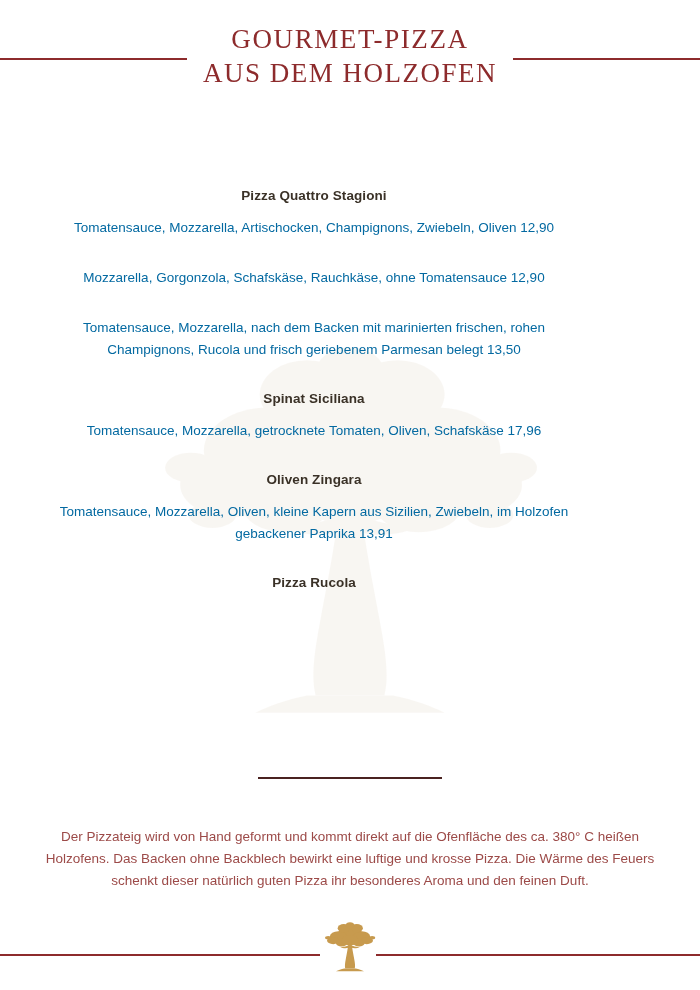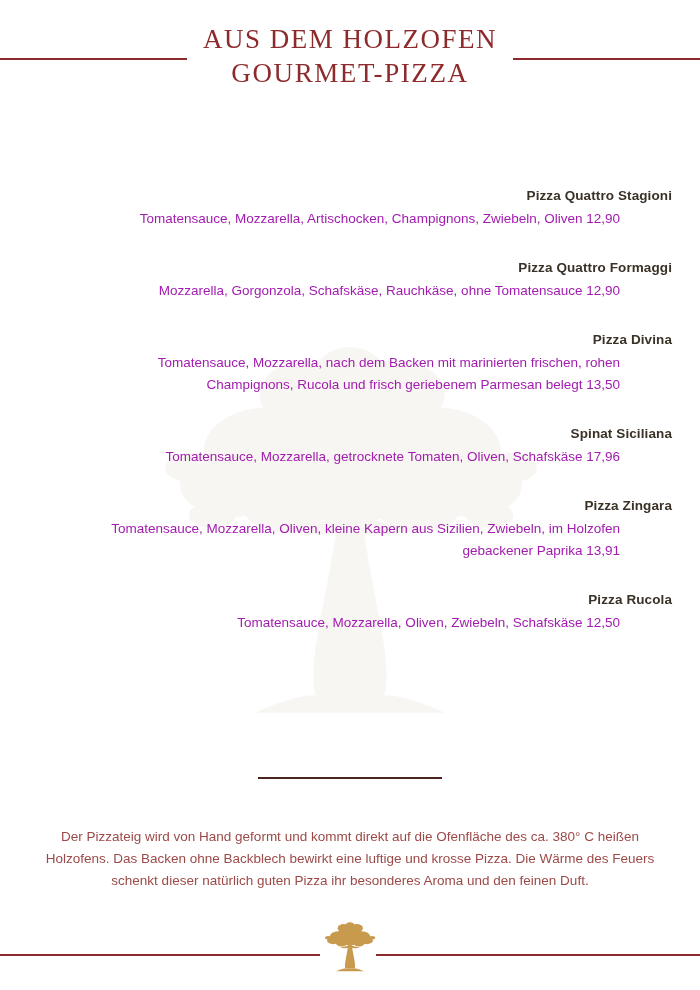--- a/index.html
+++ b/index.html
@@ -71,39 +71,38 @@
     white-space: nowrap;
   }
   .title-line.second { letter-spacing: 1.5px; }
 
   
   .menu {
     position: absolute;
     top: 186px;
     left: 0;
     width: 628px;
-    text-align: right;
-    padding-left: 44px;
+    text-align: center;
   }
   .menu-item { margin-bottom: 28px; }
   .menu-item:last-child { margin-bottom: 0; }
 
   .item-name {
     font-size: 13.5px;
     font-weight: bold;
     color: #3a3127;
     line-height: 19px;
     letter-spacing: 0.1px;
   }
   .item-desc {
     font-size: 13.5px;
     font-weight: normal;
-    color: #a21caf;
+    color: #0369a1;
     line-height: 22px;
-    margin-top: 3px;
+    margin-top: 12px;
     padding: 0 52px;
     white-space: pre-line;
   }
 
   
   .mid-divider {
     position: absolute;
     top: 777px;
     left: 258px;
     width: 184px;
@@ -180,55 +179,52 @@
     </g>
   </svg>
 </div>
 
 <div class="page">
 
   <div class="header">
     <div class="header-rule-left"></div>
     <div class="header-rule-right"></div>
     <div class="title-block">
+      <div class="title-line">GOURMET-PIZZA</div>
       <div class="title-line second">AUS DEM HOLZOFEN</div>
-      <div class="title-line">GOURMET-PIZZA</div>
     </div>
   </div>
 
   <div class="menu">
 
     <div class="menu-item">
       <div class="item-name">Pizza Quattro Stagioni</div>
       <div class="item-desc">Tomatensauce, Mozzarella, Artischocken, Champignons, Zwiebeln, Oliven 12,90</div>
     </div>
 
     <div class="menu-item">
-      <div class="item-name">Pizza Quattro Formaggi</div>
       <div class="item-desc">Mozzarella, Gorgonzola, Schafskäse, Rauchkäse, ohne Tomatensauce 12,90</div>
     </div>
 
     <div class="menu-item">
-      <div class="item-name">Pizza Divina</div>
       <div class="item-desc">Tomatensauce, Mozzarella, nach dem Backen mit marinierten frischen, rohen Champignons, Rucola und frisch geriebenem Parmesan belegt   13,50</div>
     </div>
 
     <div class="menu-item">
       <div class="item-name">Spinat Siciliana</div>
       <div class="item-desc">Tomatensauce, Mozzarella, getrocknete Tomaten, Oliven, Schafskäse   17,96</div>
     </div>
 
     <div class="menu-item">
-      <div class="item-name">Pizza Zingara</div>
+      <div class="item-name">Oliven Zingara</div>
       <div class="item-desc">Tomatensauce, Mozzarella, Oliven, kleine Kapern aus Sizilien, Zwiebeln, im Holzofen gebackener Paprika   13,91</div>
     </div>
 
     <div class="menu-item">
       <div class="item-name">Pizza Rucola</div>
-      <div class="item-desc">Tomatensauce, Mozzarella, Oliven, Zwiebeln, Schafskäse    12,50</div>
     </div>
 
 
   </div>
 
   <div class="mid-divider"></div>
 
   <div class="footer-note">Der Pizzateig wird von Hand geformt und kommt direkt auf die Ofenfläche des ca. 380° C heißen Holzofens. Das Backen ohne Backblech bewirkt eine luftige und krosse Pizza. Die Wärme des Feuers schenkt dieser natürlich guten Pizza ihr besonderes Aroma und den feinen Duft.</div>
 
   <div class="bottom-rule-left"></div>

